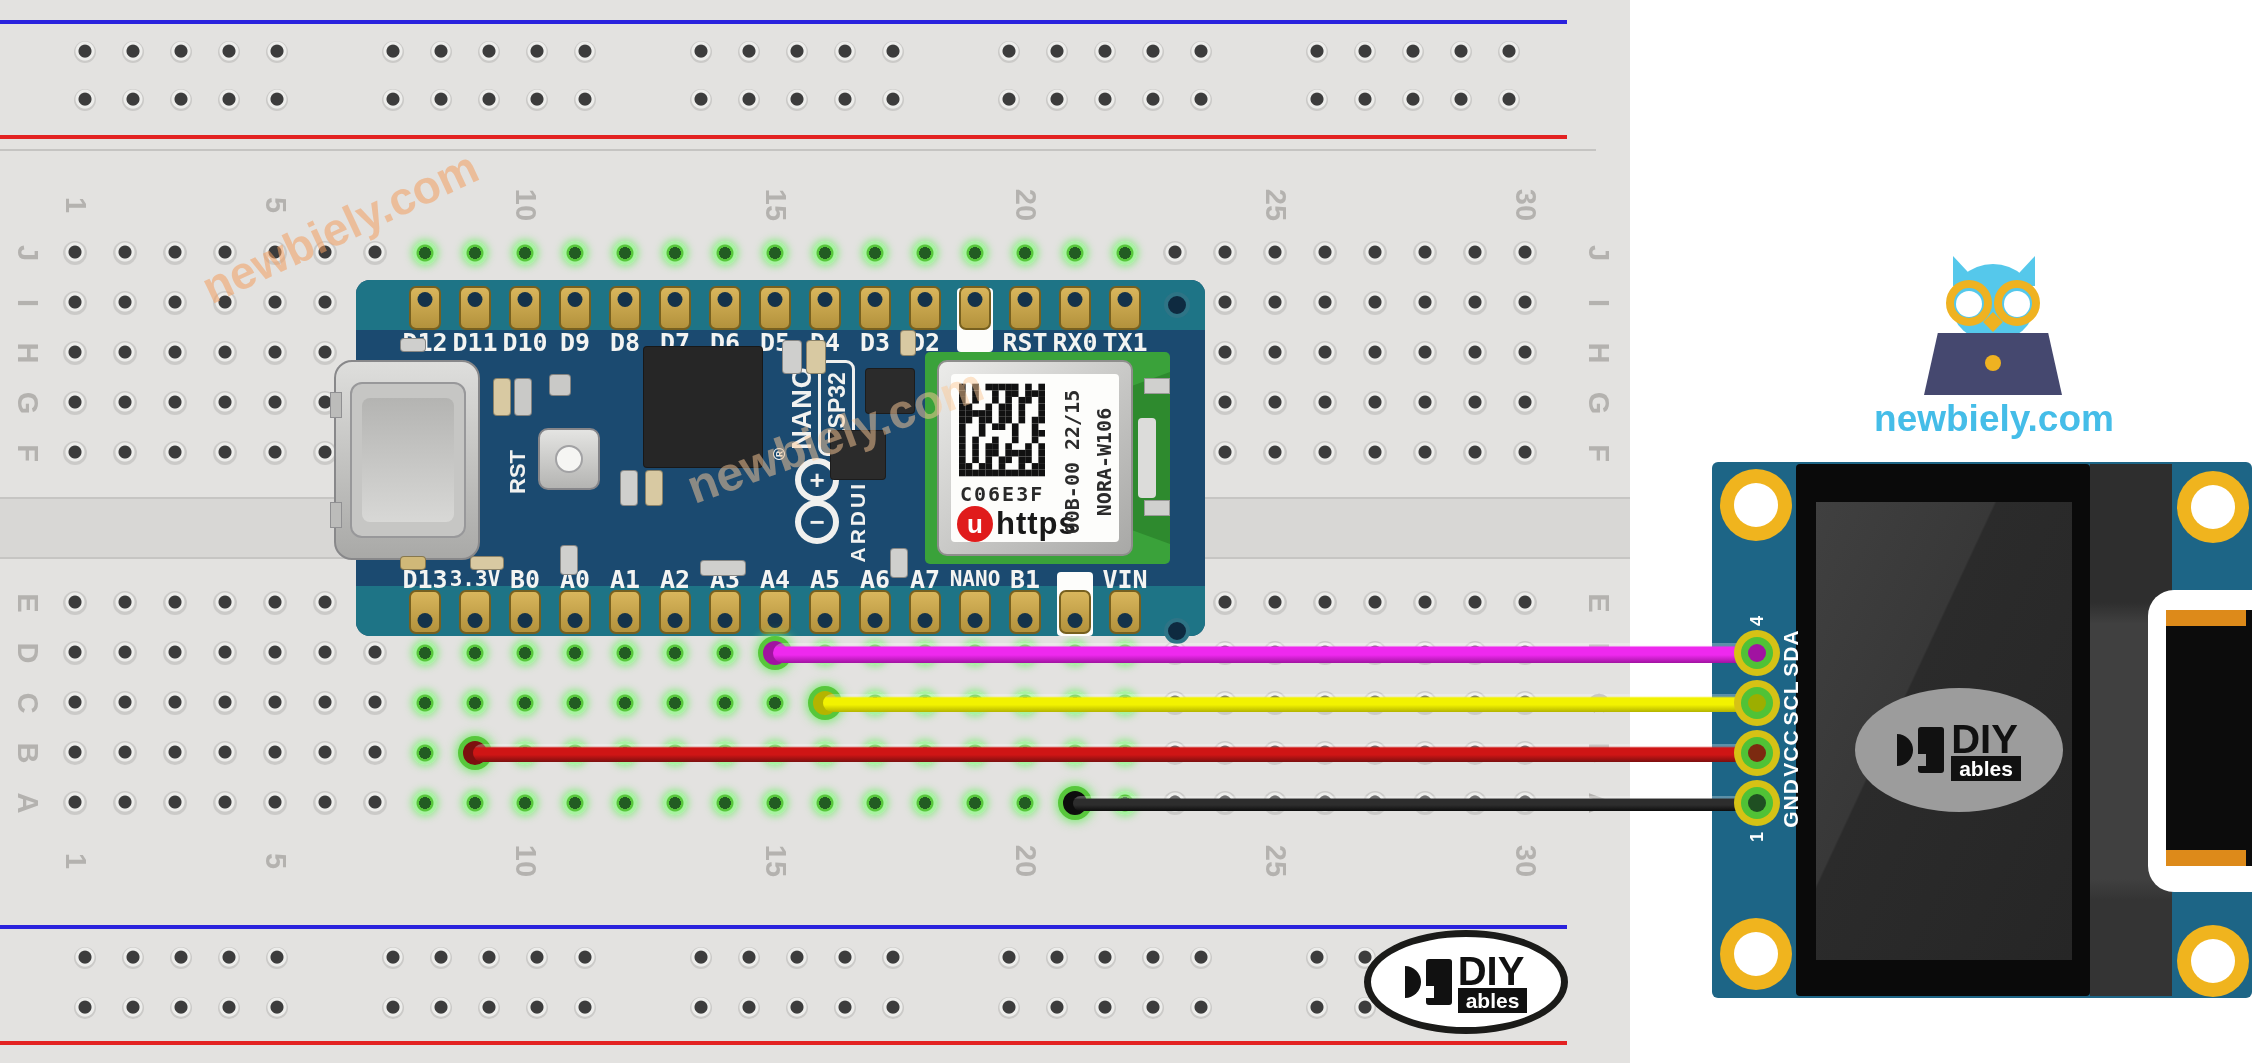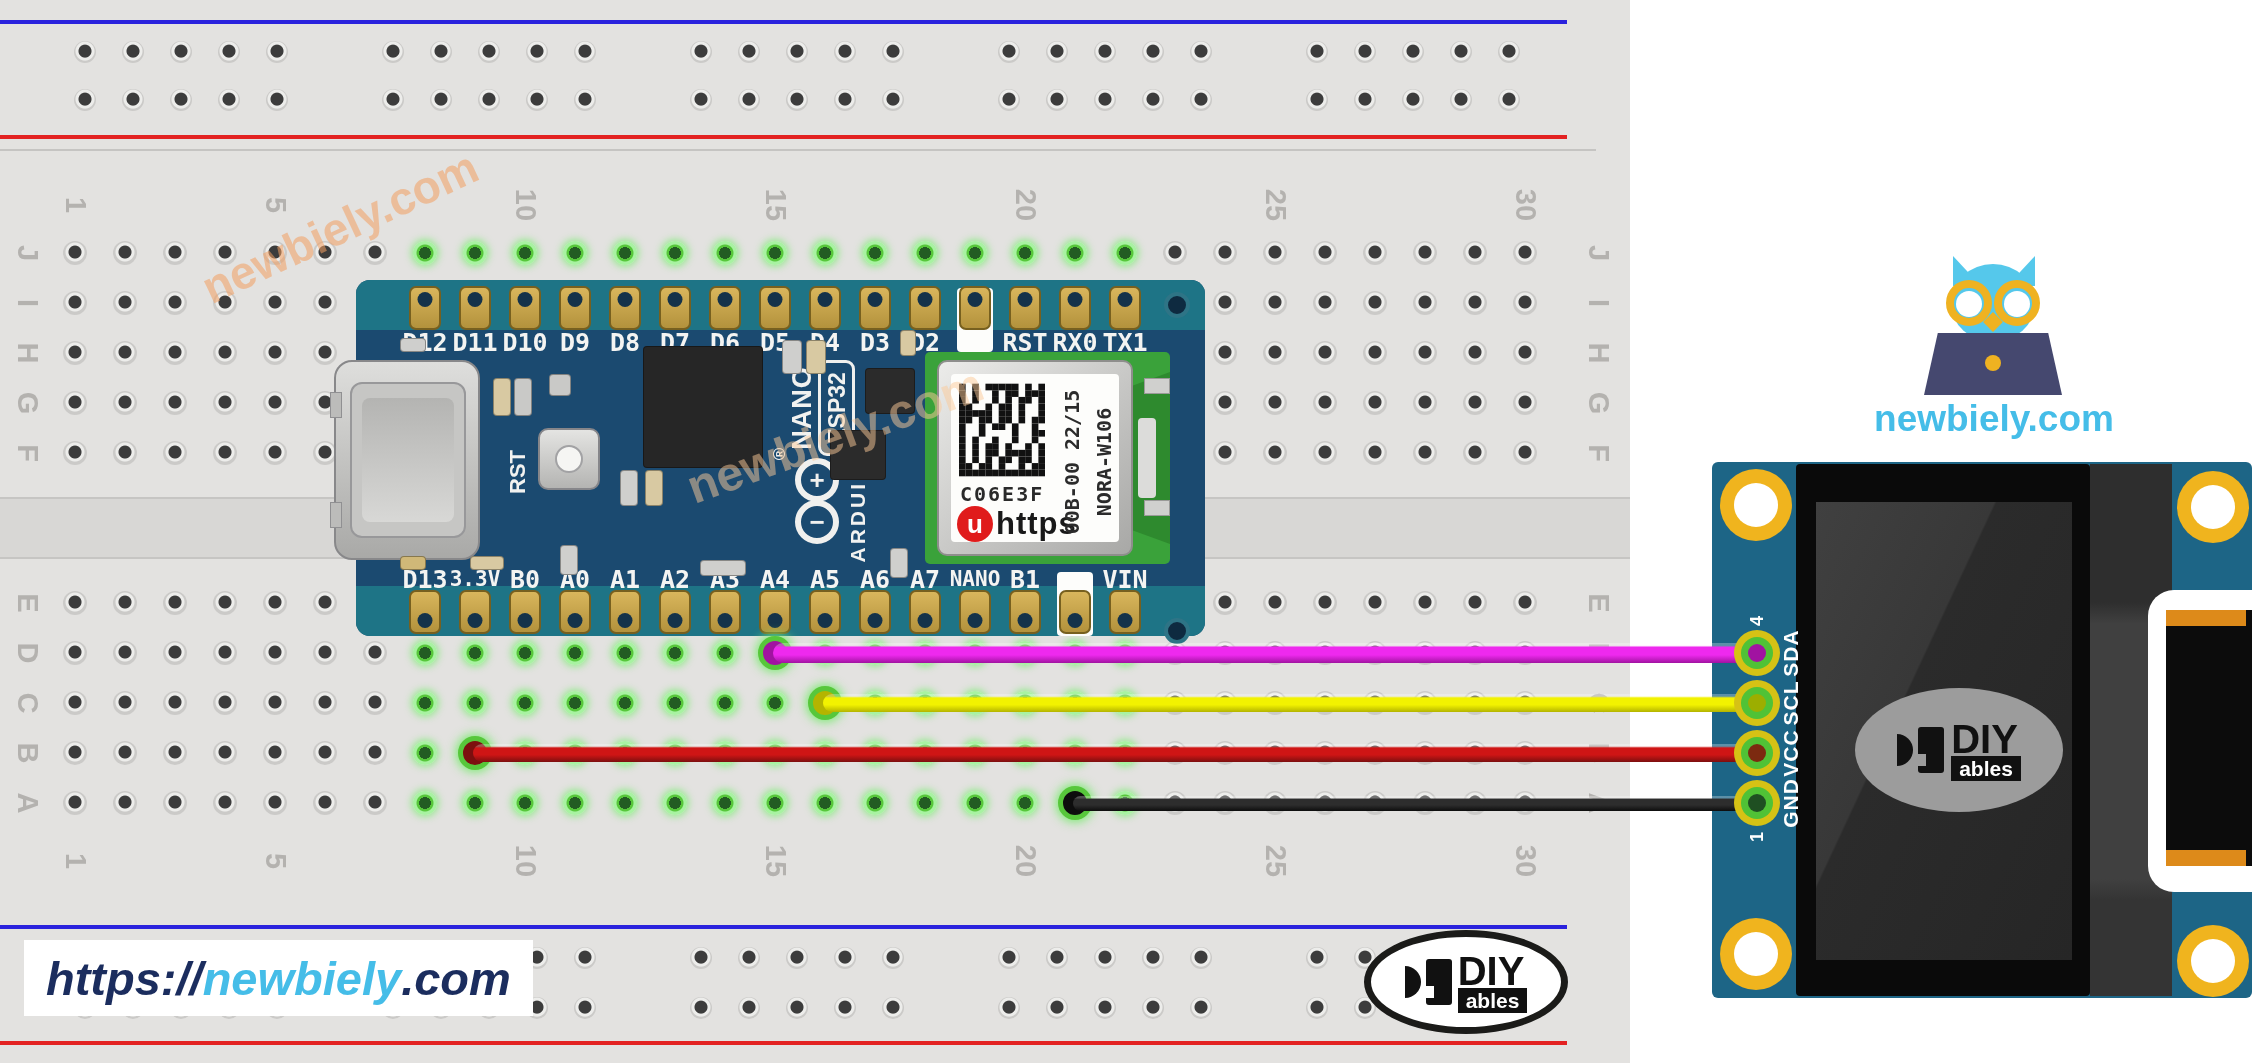--- a/index.html
+++ b/index.html
@@ -885,25 +885,20 @@
     <div id="owl-ear-r" class="owl-ear"></div>
     <div id="owl-head"></div>
     <div id="owl-eye-l" class="owl-eye"></div>
     <div id="owl-eye-r" class="owl-eye"></div>
     <div id="owl-glass-l" class="owl-glass"></div>
     <div id="owl-glass-r" class="owl-glass"></div>
     <div id="owl-beak"></div>
     <div id="owl-laptop"></div>
     <div id="owl-dot"></div>
     <div id="owl-caption">newbiely.com</div>
-    <div id="urlbadge">
-      <span class="u-dark">https://</span>
-        <span class="u-light">newbiely</span>
-        <span class="u-dark">.com</span>
-    </div>
     <div id="diybadge">
       <div class="dlogo-icon">
           <div class="di-a"></div>
           <div class="di-b"></div>
         </div>
       <div class="d-txt">
         <span class="d-diy">DIY</span>
         <span class="d-ables">ables</span>
       </div>
     </div>

